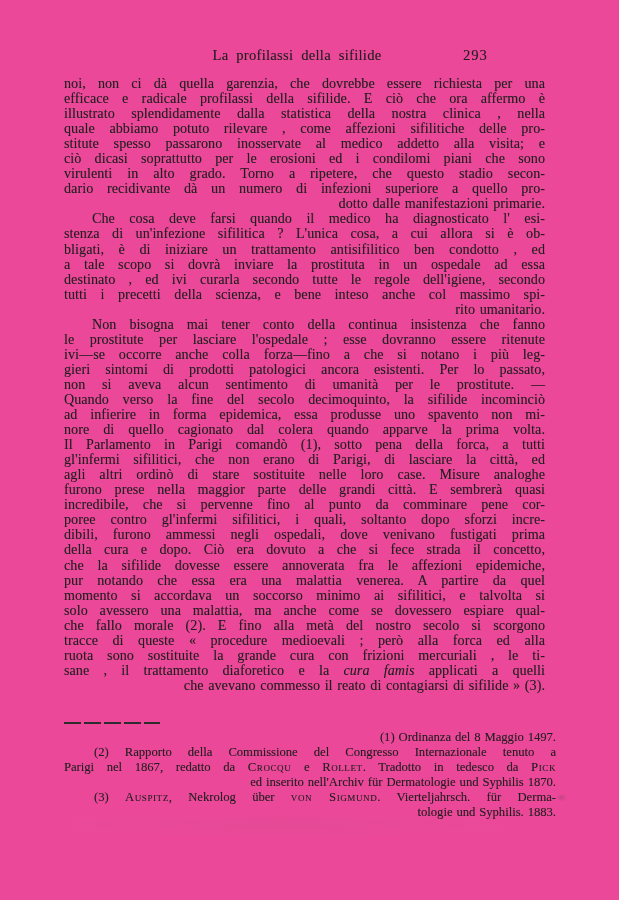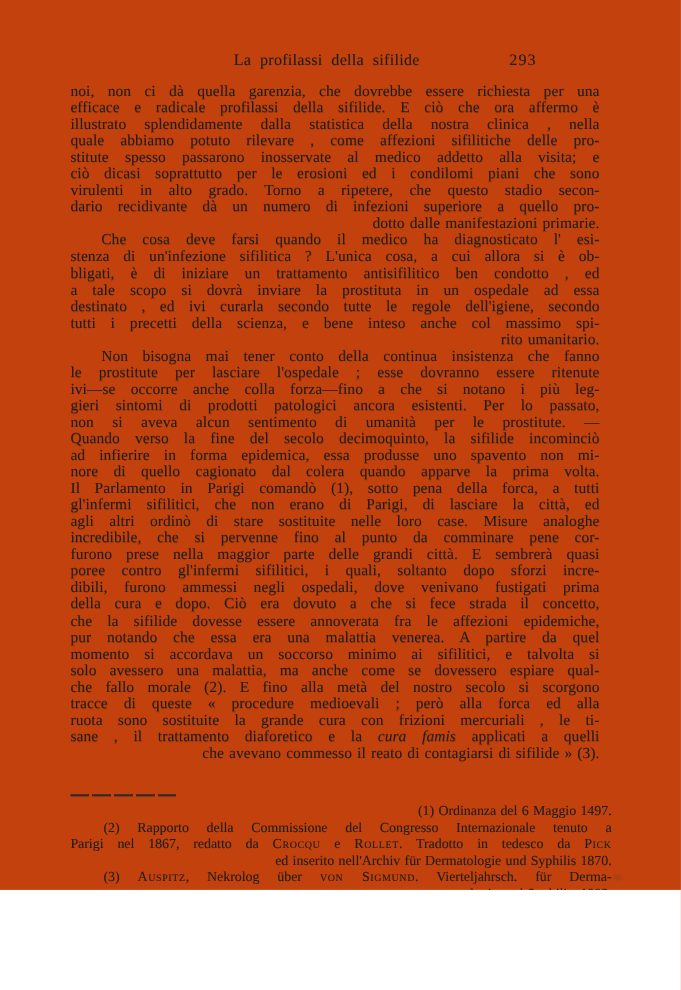--- a/index.html
+++ b/index.html
@@ -1,20 +1,20 @@
 <!DOCTYPE html>
 <html><head>
 <meta charset="utf-8">
 <style>
   html, body { margin: 0; padding: 0; }
   .page {
     position: relative;
     width: 619px;
-    height: 809px;
-    background: #c2410c;
+    height: 900px;
+    background: #ec4899;
     overflow: hidden;
     color: #1e1e1e;
     font-family: "Liberation Serif", "DejaVu Serif", serif;
   }
   .running-header {
     position: absolute;
     top: 47px; left: 64px;
     width: 481px; height: 18px;
     font-size: 14.5px;
     text-shadow: 0.3px 0.3px 0 rgba(30,30,30,0.3);
@@ -100,40 +100,40 @@
       <div class="bline full"><span>le prostitute per lasciare l'ospedale ; esse dovranno essere ritenute</span></div>
       <div class="bline full"><span>ivi—se occorre anche colla forza—fino a che si notano i più leg-</span></div>
       <div class="bline full"><span>gieri sintomi di prodotti patologici ancora esistenti. Per lo passato,</span></div>
       <div class="bline full"><span>non si aveva alcun sentimento di umanità per le prostitute. —</span></div>
       <div class="bline full"><span>Quando verso la fine del secolo decimoquinto, la sifilide incominciò</span></div>
       <div class="bline full"><span>ad infierire in forma epidemica, essa produsse uno spavento non mi-</span></div>
       <div class="bline full"><span>nore di quello cagionato dal colera quando apparve la prima volta.</span></div>
       <div class="bline full"><span>Il Parlamento in Parigi comandò (1), sotto pena della forca, a tutti</span></div>
       <div class="bline full"><span>gl'infermi sifilitici, che non erano di Parigi, di lasciare la città, ed</span></div>
       <div class="bline full"><span>agli altri ordinò di stare sostituite nelle loro case. Misure analoghe</span></div>
+      <div class="bline full"><span>furono prese nella maggior parte delle grandi città. E sembrerà quasi</span></div>
       <div class="bline full"><span>incredibile, che si pervenne fino al punto da comminare pene cor-</span></div>
-      <div class="bline full"><span>furono prese nella maggior parte delle grandi città. E sembrerà quasi</span></div>
       <div class="bline full"><span>poree contro gl'infermi sifilitici, i quali, soltanto dopo sforzi incre-</span></div>
       <div class="bline full"><span>dibili, furono ammessi negli ospedali, dove venivano fustigati prima</span></div>
       <div class="bline full"><span>della cura e dopo. Ciò era dovuto a che si fece strada il concetto,</span></div>
       <div class="bline full"><span>che la sifilide dovesse essere annoverata fra le affezioni epidemiche,</span></div>
       <div class="bline full"><span>pur notando che essa era una malattia venerea. A partire da quel</span></div>
       <div class="bline full"><span>momento si accordava un soccorso minimo ai sifilitici, e talvolta si</span></div>
       <div class="bline full"><span>solo avessero una malattia, ma anche come se dovessero espiare qual-</span></div>
       <div class="bline full"><span>che fallo morale (2). E fino alla metà del nostro secolo si scorgono</span></div>
       <div class="bline full"><span>tracce di queste « procedure medioevali ; però alla forca ed alla</span></div>
       <div class="bline full"><span>ruota sono sostituite la grande cura con frizioni mercuriali , le ti-</span></div>
       <div class="bline full"><span>sane , il trattamento diaforetico e la </span><span class="it">cura famis</span><span> applicati a quelli</span></div>
       <div class="bline end"><span>che avevano commesso il reato di contagiarsi di sifilide » (3).</span></div>
     </div>
 
   <div class="fn-sep"></div>
 
   <div class="footnotes">
-      <div class="fline end ind"><span>(1) Ordinanza del 6 Maggio 1497.</span></div>
+      <div class="fline end ind"><span>(1) Ordinanza del 8 Maggio 1497.</span></div>
       <div class="fline full ind"><span>(2) Rapporto della Commissione del Congresso Internazionale tenuto a</span></div>
       <div class="fline full"><span>Parigi nel 1867, redatto da </span><span class="sc">Crocqu</span><span> e </span><span class="sc">Rollet</span><span>. Tradotto in tedesco da </span><span class="sc">Pick</span></div>
       <div class="fline end"><span>ed inserito nell'Archiv für Dermatologie und Syphilis 1870.</span></div>
       <div class="fline full ind"><span>(3) </span><span class="sc">Auspitz</span><span>, Nekrolog über </span><span class="sc">von Sigmund</span><span>. Vierteljahrsch. für Derma-</span></div>
       <div class="fline end"><span>tologie und Syphilis. 1883.</span></div>
     </div>
 
   <div class="smudge s1"></div>
   <div class="smudge s2"></div>
   <div class="smudge s3"></div>

